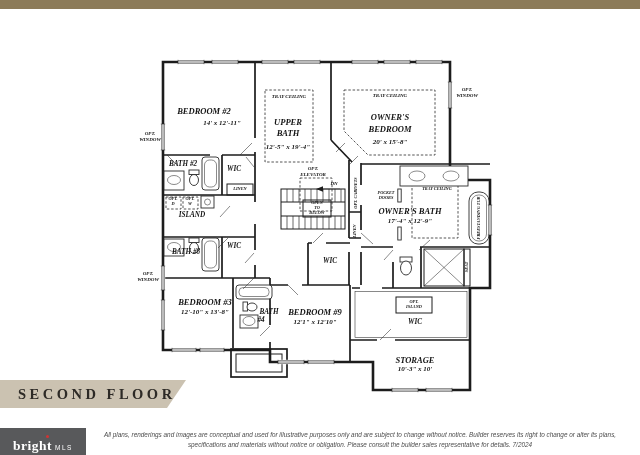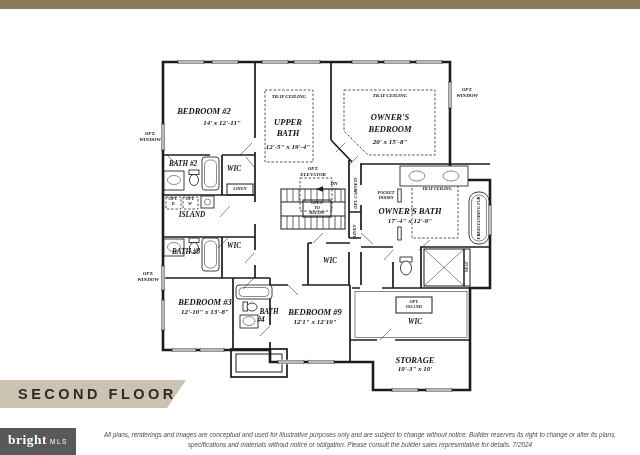--- a/index.html
+++ b/index.html
@@ -6,25 +6,25 @@
   .screen{position:relative;width:640px;height:455px;background:#fff;overflow:hidden;
           font-family:"Liberation Sans",sans-serif;}
   
   .top-strip{position:absolute;left:0;top:0;width:640px;height:9px;background:#8c7b59;}
   .title-banner{position:absolute;left:366px;top:0;width:274px;height:38px;background:#8c7b59;
     clip-path:polygon(0 0,274px 0,274px 38px,29px 38px,0 9px);}
   .title-text{position:absolute;left:30px;right:0;top:0;height:38px;line-height:40px;text-align:center;
     color:#f6f3ec;font-size:19px;font-weight:500;letter-spacing:5px;}
   
   .floor-banner{position:absolute;left:0;top:380px;width:186px;height:28px;background:#cbc2b1;
-    clip-path:polygon(0 0,186px 0,167px 28px,0 28px);}
+    clip-path:polygon(0 0,186px 0,167px 28px,0 28px);font-family:Liberation Serif, serif;}
   .floor-banner-text{position:absolute;left:18px;top:0;height:28px;line-height:29px;
     color:#2d2a26;font-size:14.5px;font-weight:600;letter-spacing:3.5px;}
-  .logo-box{position:absolute;left:0;top:428px;width:76px;height:27px;background:#58595b;
-    display:flex;align-items:baseline;justify-content:center;padding-top:4px;box-sizing:border-box;}
+  .logo-box{position:absolute;left:0;top:428px;width:86px;height:27px;background:#58595b;
+    display:flex;align-items:baseline;justify-content:center;padding-top:10px;box-sizing:border-box;}
   .logo-brand{color:#fff;font-family:"Liberation Serif",serif;font-weight:700;font-size:13.5px;letter-spacing:.5px;}
   .logo-suffix{color:#fff;font-size:6.5px;letter-spacing:1.5px;margin-left:3px;}
   .logo-dot{position:absolute;left:46px;top:7px;width:3px;height:3px;border-radius:50%;background:#d23333;}
   .disclaimer{position:absolute;left:86px;right:6px;top:430px;text-align:center;
     font-style:italic;font-size:6.4px;line-height:1.55;color:#4c4c4c;}
   
   .plan{position:absolute;inset:0;}
   .lbl{position:absolute;transform:translate(-50%,-50%);white-space:nowrap;color:#141414;text-align:center;
        font-family:"Liberation Serif",serif;font-style:italic;font-weight:700;}
   .vert{transform:translate(-50%,-50%) rotate(-90deg);}

